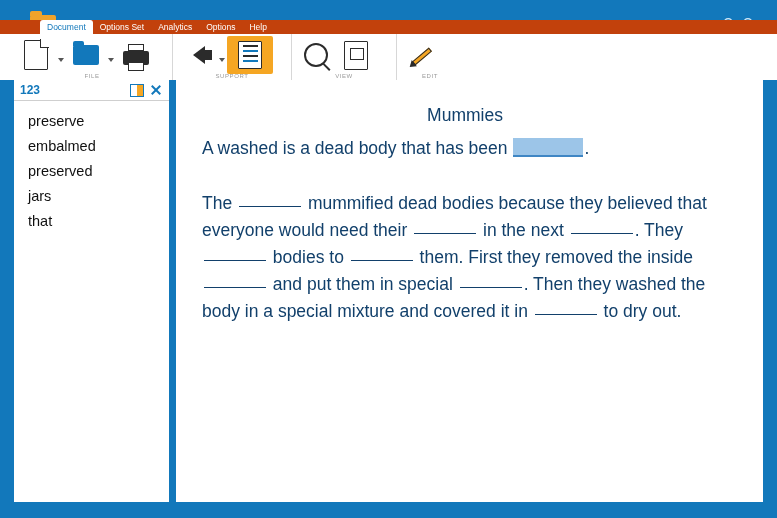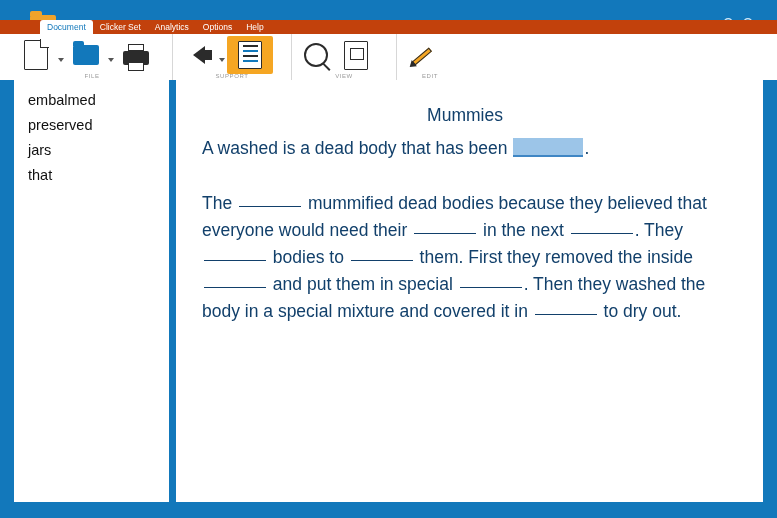--- a/index.html
+++ b/index.html
@@ -398,21 +398,21 @@
 
   <div class="titlebar">
     <div class="title-folder-icon"></div>
     <div class="win-undo">↶</div>
     <div class="win-redo">↷</div>
   </div>
 
   <div class="menubar">
     <div class="menu-items">
       <div class="menu-item active">Document</div>
-      <div class="menu-item">Clicker Set</div>
+      <div class="menu-item">Options Set</div>
       <div class="menu-item">Analytics</div>
       <div class="menu-item">Options</div>
       <div class="menu-item">Help</div>
     </div>
   </div>
 
   <div class="ribbon">
 
     <div class="ribbon-group" style="width:152px; margin-left:12px;">
       <div class="rb-btn">
@@ -466,21 +466,31 @@
         <span class="ico ico-pencil"></span>
       </div>
       <div class="group-label">EDIT</div>
     </div>
 
   </div>
 
   <div class="workspace">
 
     <div class="wordbank">
+      <div class="wordbank-header">
+        <div class="wb-123">123</div>
+        <div class="wb-spacer"></div>
+        <div class="wb-layout-icon">
+            <i></i>
+            <i class="fill"></i>
+          </div>
+        <div class="wb-close"></div>
+      </div>
       <div class="wordlist">
+        <div class="word">preserve</div>
         <div class="word">embalmed</div>
         <div class="word">preserved</div>
         <div class="word">jars</div>
         <div class="word">that</div>
       </div>
     </div>
 
     <div class="docpane">
       <div class="doc-inner">
         <div class="doc-title">Mummies</div>

